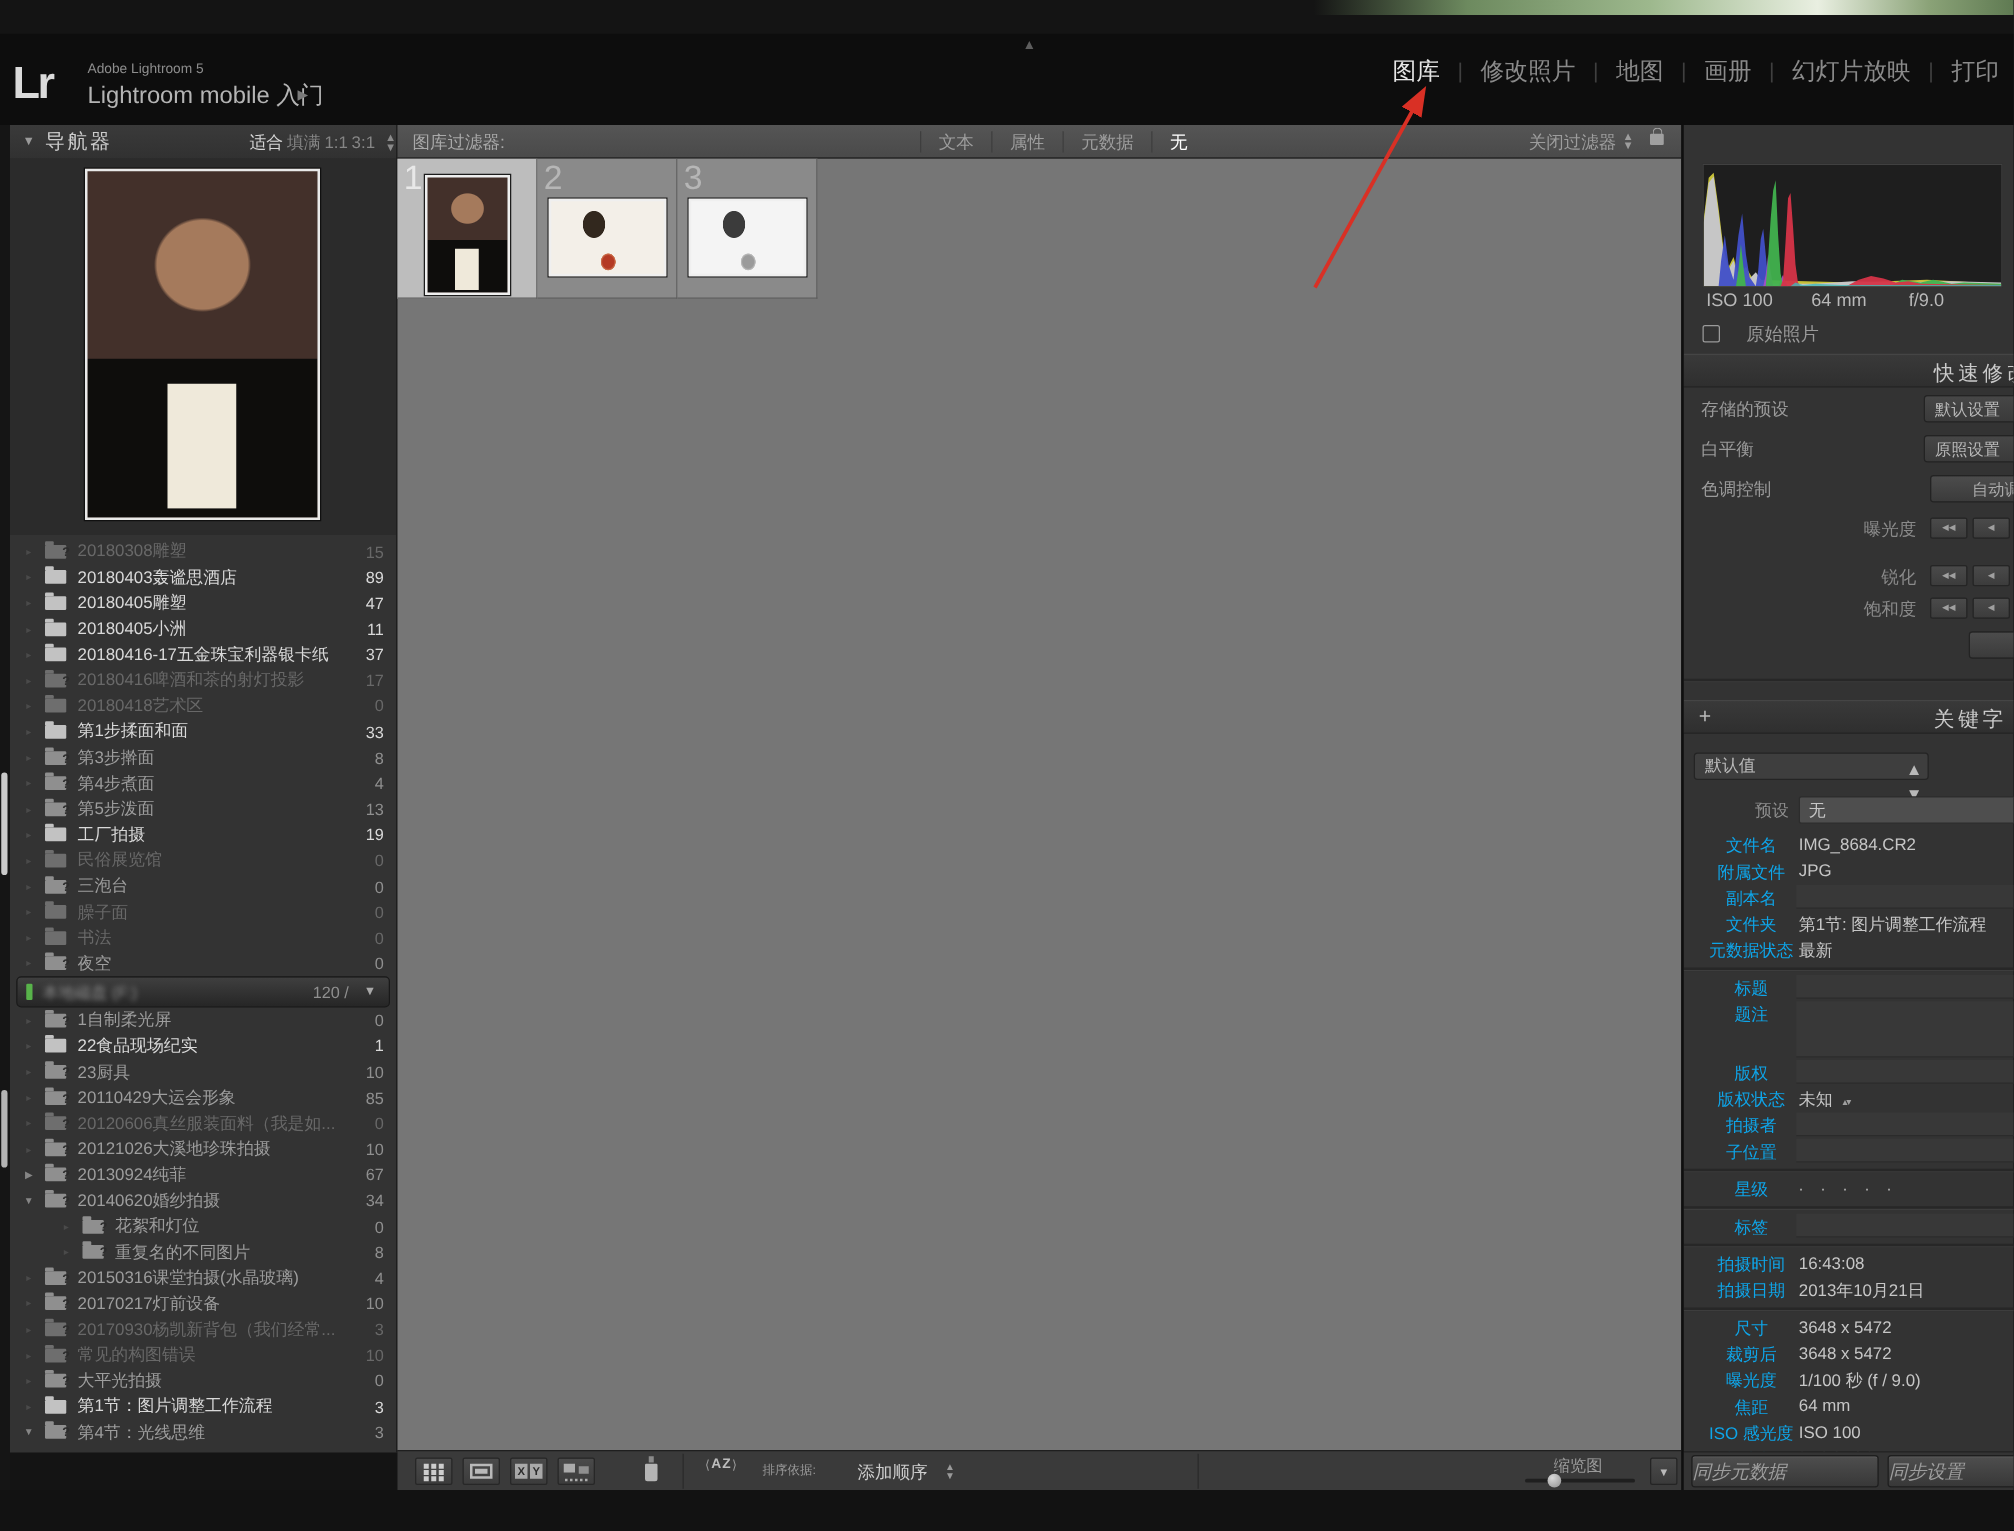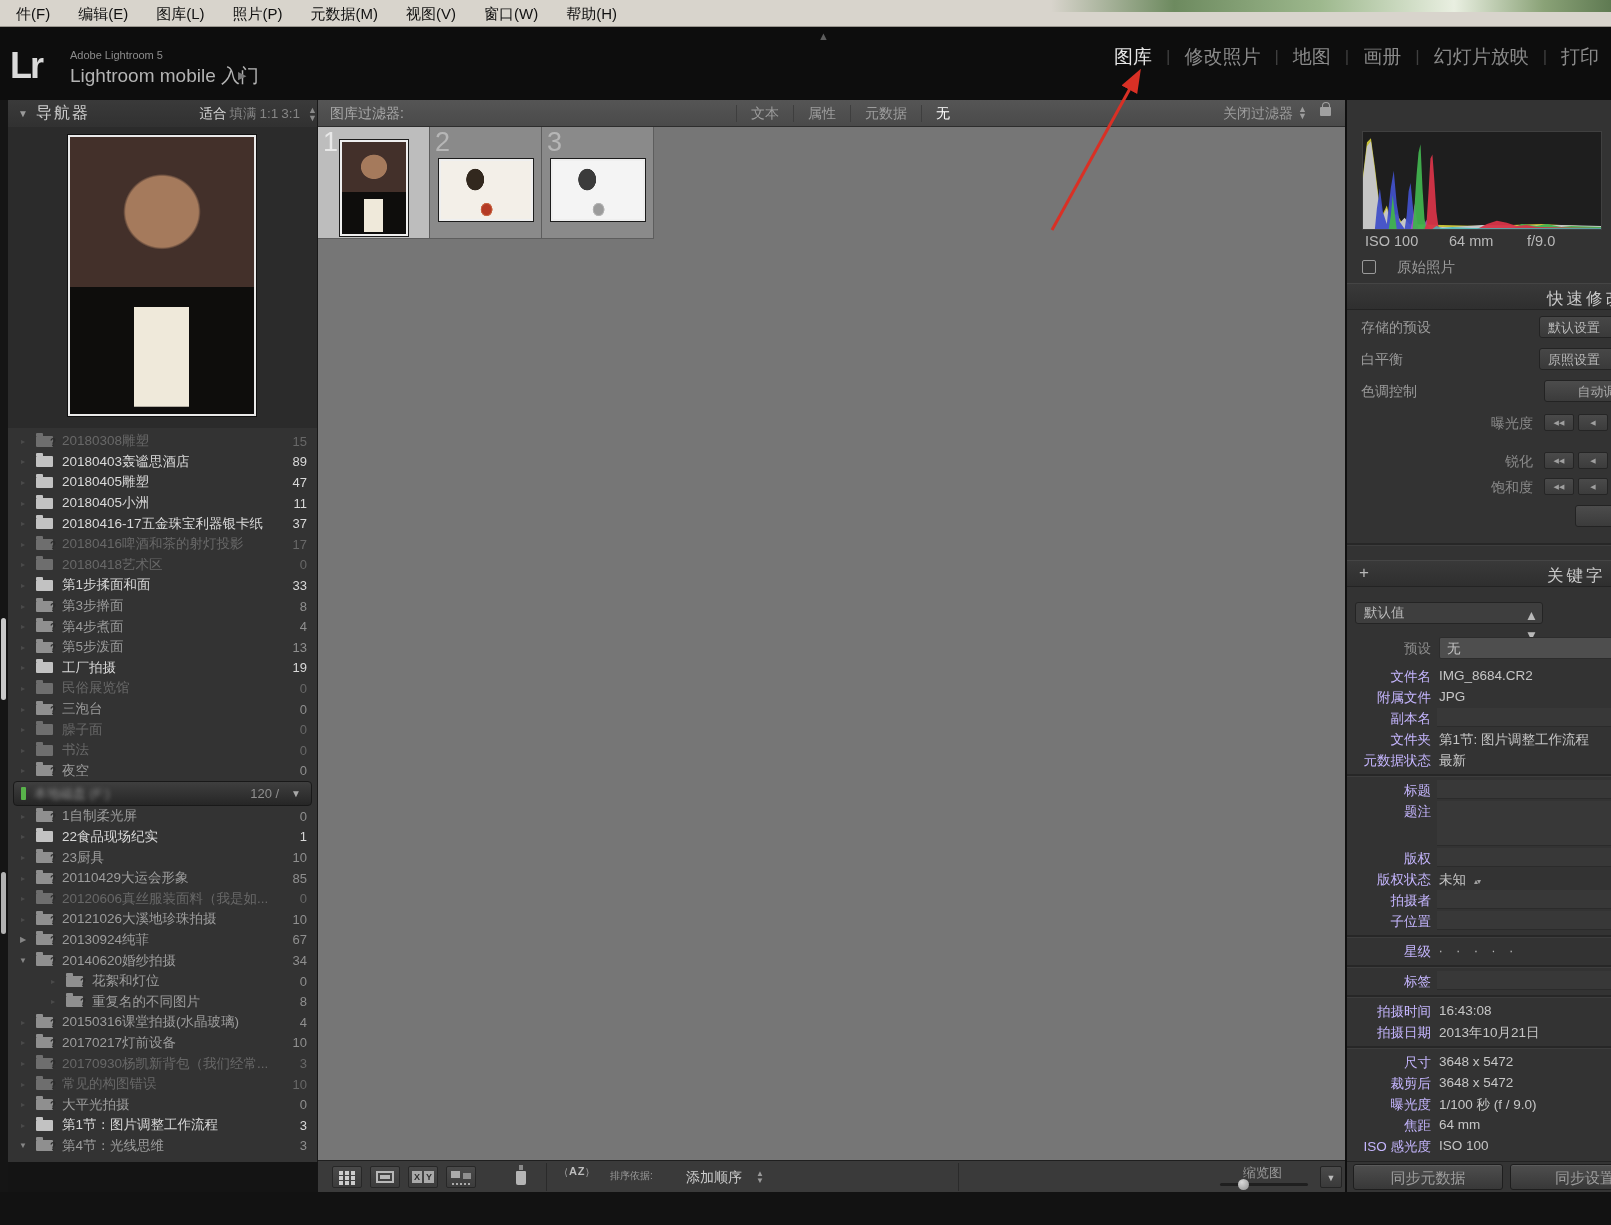--- a/index.html
+++ b/index.html
@@ -154,50 +154,39 @@
   #kw-default span{font-size:13.5px;color:#b9b9b9;line-height:20px;padding-left:8px;}
   #kw-spin{position:absolute;right:4px;top:3px;font-size:8px;color:#9f9f9f;line-height:7px;text-align:center;}
   #preset-row{position:absolute;left:0;top:537px;width:330px;height:24px;}
   #preset-label{position:absolute;left:0;top:3px;width:84px;text-align:right;font-size:13.5px;color:#8d8d8d;}
   #preset-value{position:absolute;left:92px;top:0;width:230px;height:22px;background:#4e4e4e;border:1px solid #2c2c2c;border-radius:2px;color:#c6c6c6;font-size:13.5px;line-height:22px;padding-left:7px;box-sizing:border-box;}
   #meta-rows{position:absolute;left:0;top:566px;width:330px;}
   .m-row{position:relative;height:21px;}
   .m-row[data-type="input-tall"]{height:47px;}
   .m-row[data-div="true"]{margin-bottom:9px;}
   .m-row[data-div="true"]::after{content:"";position:absolute;left:0;bottom:-6px;width:266px;height:2px;background:#272727;border-bottom:1px solid #3d3d3d;}
-  .m-label{position:absolute;left:0;top:2px;width:84px;text-align:right;font-size:13.5px;color:#c4b5fd;white-space:nowrap;}
+  .m-label{position:absolute;left:12px;top:2px;width:84px;text-align:center;font-size:13.5px;color:#0ea5e9;white-space:nowrap;}
   .m-val{position:absolute;left:92px;top:2px;font-size:13.5px;color:#c6c6c6;white-space:nowrap;}
   .m-row[data-type="input"] .m-val,.m-row[data-type="input-tall"] .m-val{left:90px;top:0;width:232px;height:18px;background:#383838;border-bottom:1px solid #2b2b2b;}
   .m-row[data-type="input-tall"] .m-val{height:44px;}
   .m-row[data-type="select"] .m-val::after{content:"▴▾";font-size:8px;color:#9f9f9f;margin-left:8px;letter-spacing:-1px;}
   .m-row[data-type="stars"] .m-val{letter-spacing:14px;color:#b9b9b9;font-size:13px;}
   #sync-bar{position:absolute;left:0;top:1061px;width:266px;height:31px;background:#343434;border-top:1px solid #222;box-sizing:border-box;}
-  .sync-btn{position:absolute;top:2px;height:26px;border-radius:3px;background:linear-gradient(#4e4e4e,#383838);border:1px solid #1e1e1e;box-shadow:inset 0 1px rgba(255,255,255,.08);color:#9d9d9d;font-size:15px;text-align:center;line-height:26px;box-sizing:border-box;white-space:nowrap;overflow:hidden;}
+  .sync-btn{position:absolute;top:2px;height:26px;border-radius:3px;background:linear-gradient(#4e4e4e,#383838);border:1px solid #1e1e1e;box-shadow:inset 0 1px rgba(255,255,255,.08);color:#9d9d9d;font-size:15px;text-align:left;line-height:26px;box-sizing:border-box;white-space:nowrap;overflow:hidden;font-style:italic;}
 
   
   #bottomstrip{position:absolute;left:0;top:1192px;width:1611px;height:33px;background:#121212;}
 
   
   #anno{position:absolute;left:1030px;top:58px;width:130px;height:185px;pointer-events:none;}
 </style>
 </head>
 <body>
 <div id="stage">
 
-  <div id="menubar">
-
-  <span class="menu-item">件(F)</span>
-      <span class="menu-item">编辑(E)</span>
-      <span class="menu-item">图库(L)</span>
-      <span class="menu-item">照片(P)</span>
-      <span class="menu-item">元数据(M)</span>
-      <span class="menu-item">视图(V)</span>
-      <span class="menu-item">窗口(W)</span>
-      <span class="menu-item">帮助(H)</span>
-    </div>
   <div id="green-strip"></div>
 
   <div id="lrheader">
     <span id="top-reveal">▲</span>
     <span id="lr-logo">Lr</span>
     <span id="app-name">Adobe Lightroom 5</span>
     <span id="catalog-name">Lightroom mobile 入门</span>
     <span id="catalog-arrow">▶</span>
     <div id="module-nav">
 

